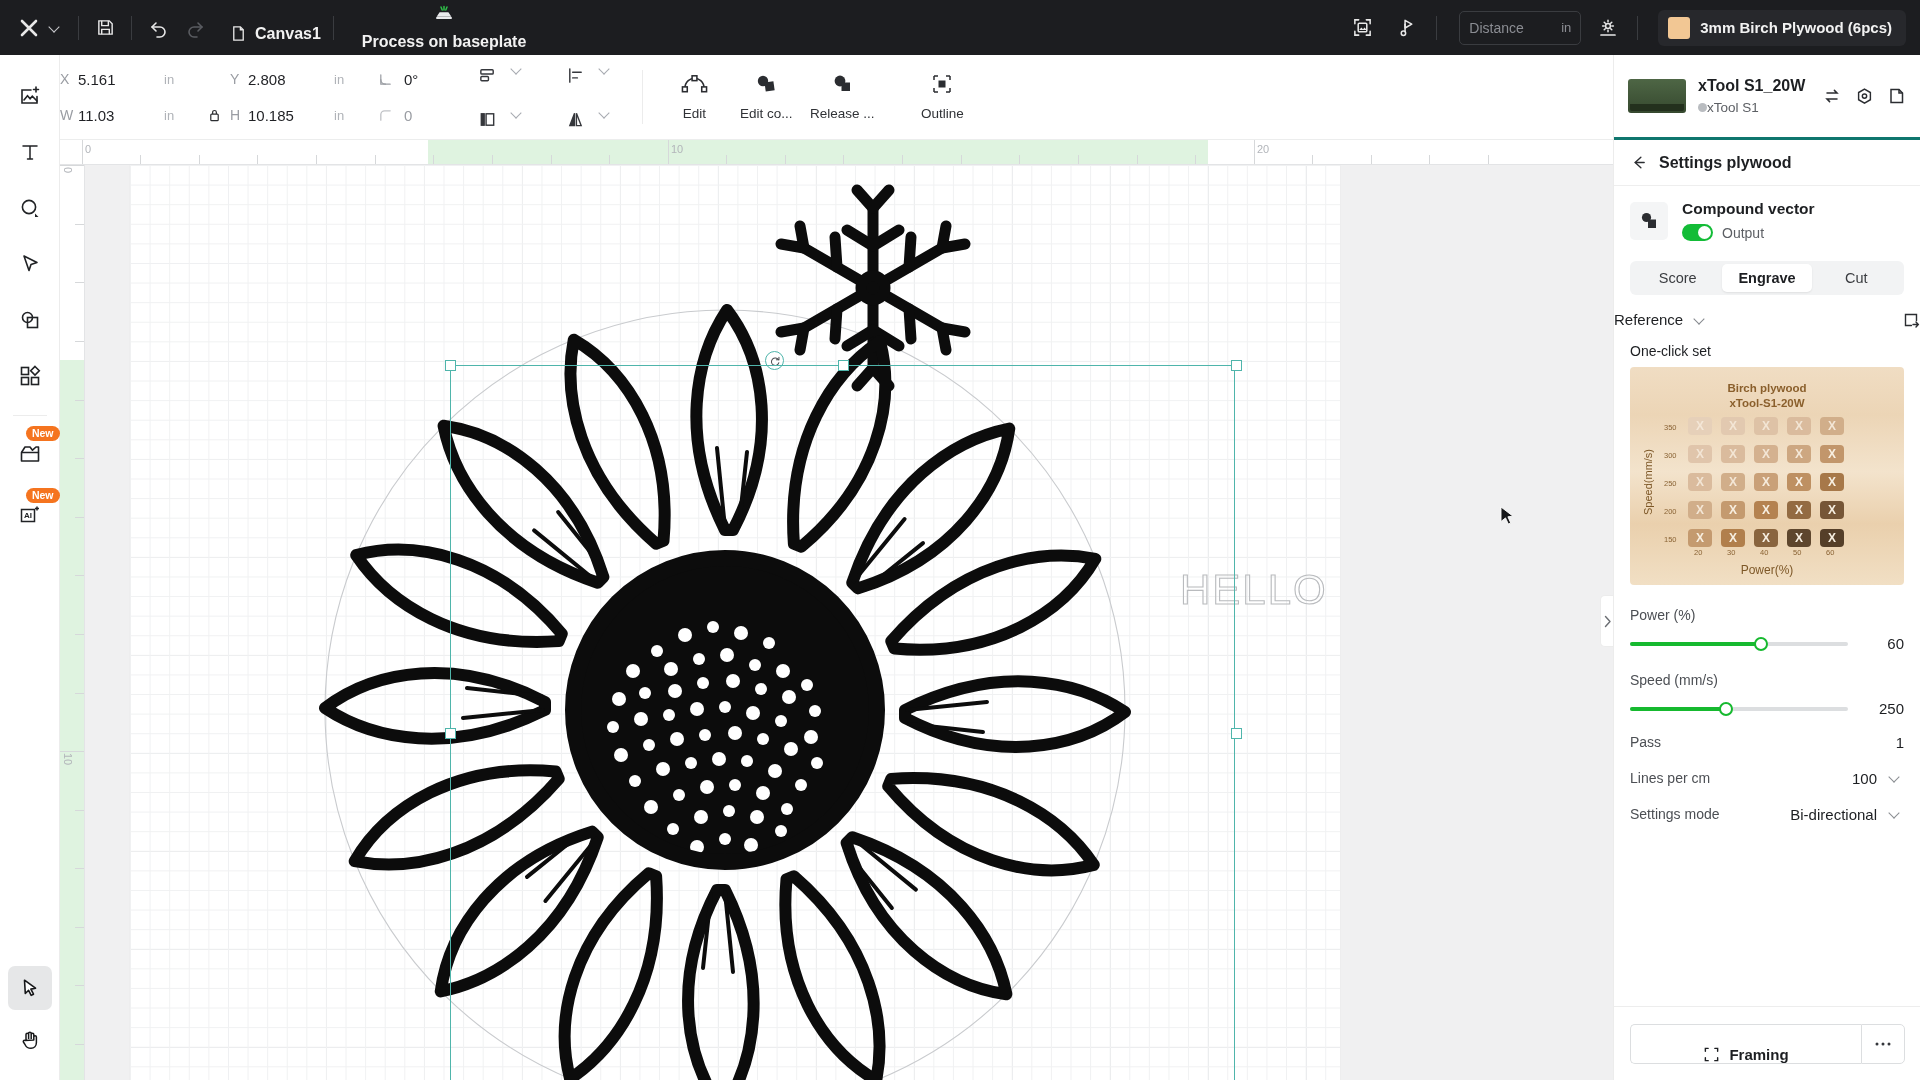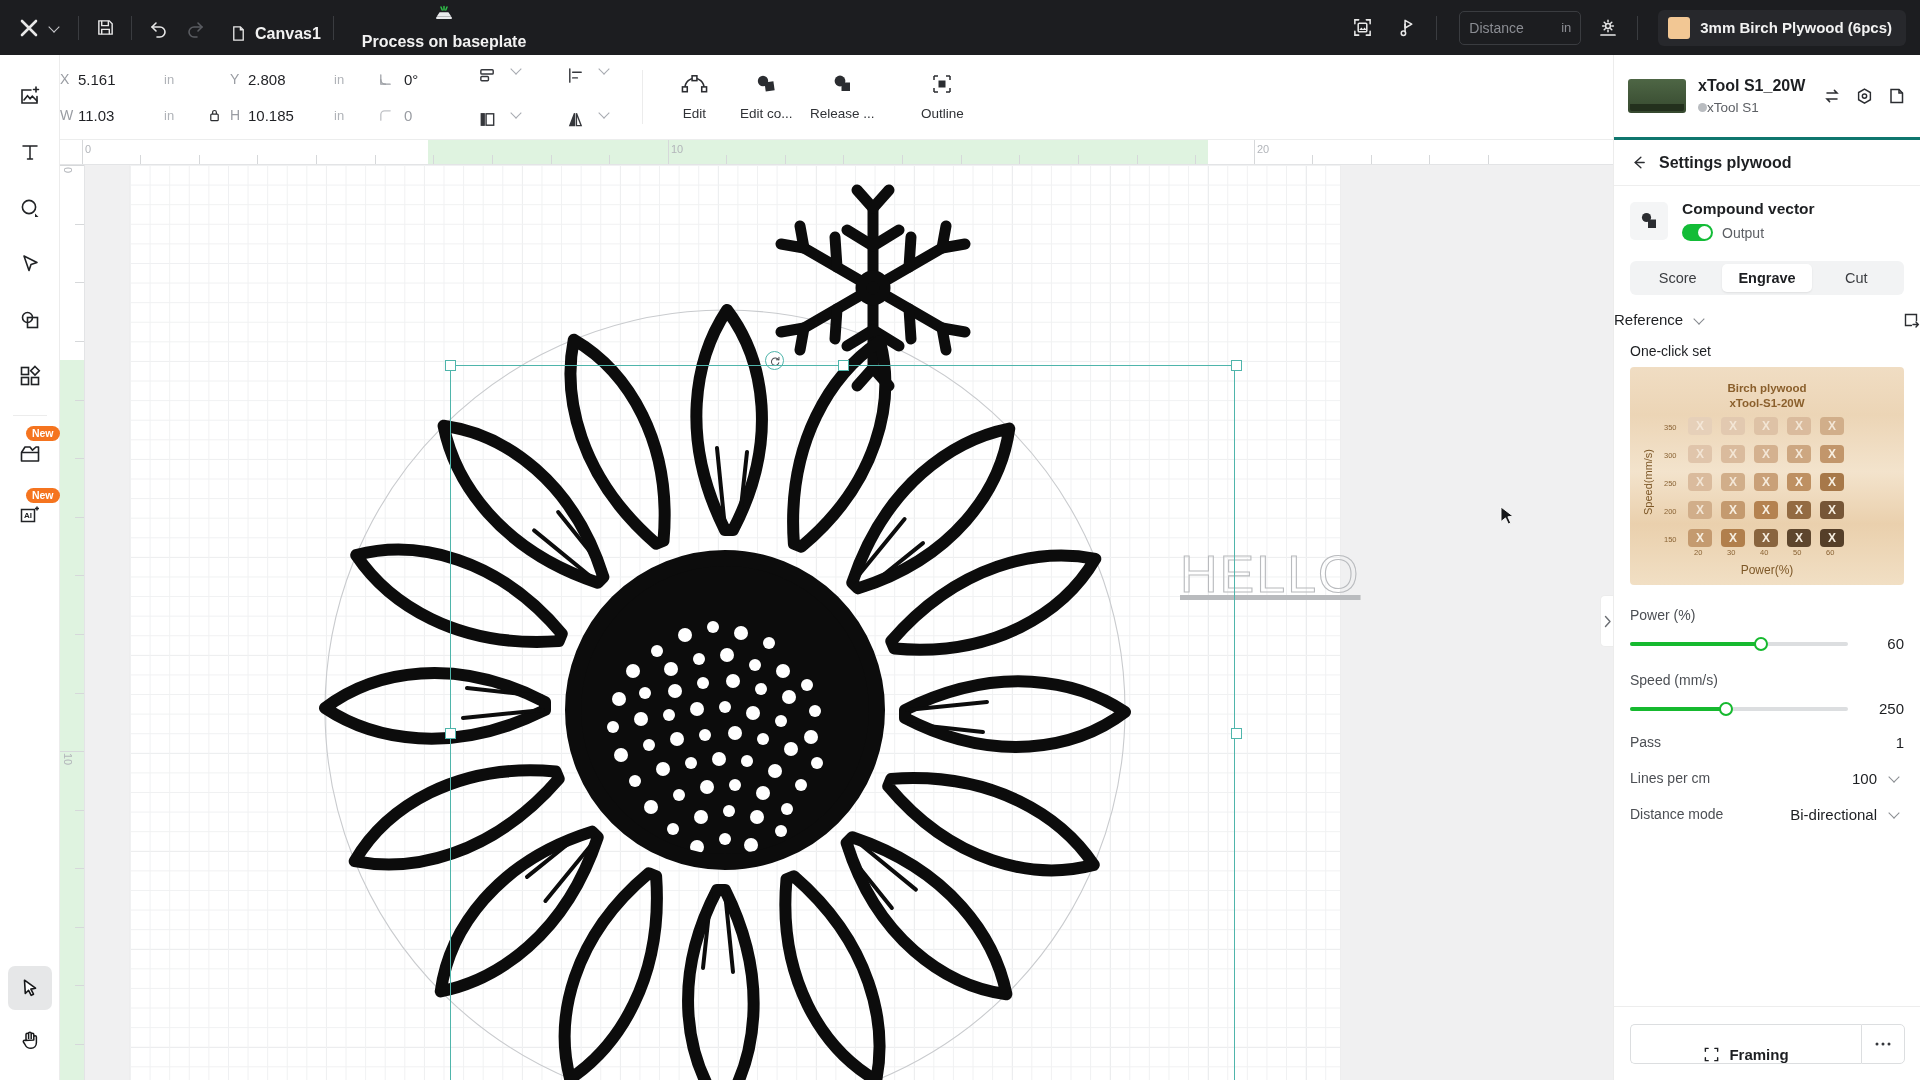--- a/index.html
+++ b/index.html
@@ -149,25 +149,24 @@
       linear-gradient(to right, #e3e5e7 1px, transparent 1px),
       linear-gradient(to bottom, #e3e5e7 1px, transparent 1px);
     background-size: 19.6px 19.6px, 19.6px 19.6px, 98px 98px, 98px 98px;
     box-shadow: 0 0 0 1px #ededee;
   }
   #plate-shadow-l { position:absolute; left:0; top:0; width:45px; height:915px; background:#f0f0f1; }
   #plate-shadow-r { position:absolute; left:1255px; top:0; width:273px; height:915px; background:#f0f0f1; }
 
   #art-layer { position:absolute; left:0; top:0; width:1528px; height:915px; }
   #hello-text {
-    position:absolute; left:1095px; top:379px;
-    font-size:52px; font-weight:400; letter-spacing:2px;
+    position:absolute; left:1095px; top:401px;
+    font-size:42px; font-weight:400; letter-spacing:2px;
     color:transparent; -webkit-text-stroke:1.1px #b9bbbe;
     font-family:"Liberation Sans", sans-serif;
-    text-decoration:underline;
   }
 
   
   #sel-box {
     position:absolute; left:365px; top:200px; width:785px; height:735px;
     border:1.2px solid #4fb5ab;
   }
   .handle {
     position:absolute; width:11px; height:11px; background:#fff;
     border:1.2px solid #4fb5ab;
@@ -1029,21 +1028,21 @@
     <span class="kv-val">1</span>
   </div>
 
   <div class="kv-row" style="margin-top:2px;">
     <span class="kv-key">Lines per cm</span>
     <span class="kv-val">100</span>
     <span class="kv-chev chevron-sm"></span>
   </div>
 
   <div class="kv-row" style="margin-top:2px;">
-    <span class="kv-key">Distance mode</span>
+    <span class="kv-key">Settings mode</span>
     <span class="kv-val">Bi-directional</span>
     <span class="kv-chev chevron-sm"></span>
   </div>
 
   <div id="rpanel-foot">
     <div id="framing-btn">
       <span>
         <svg width="17" height="17" viewBox="0 0 18 18" fill="none" stroke="currentColor" stroke-width="1.5" stroke-linecap="round">
           <path d="M2.5 5.5v-3h3M15.5 5.5v-3h-3M2.5 12.5v3h3M15.5 12.5v3h-3"></path>
         </svg>

